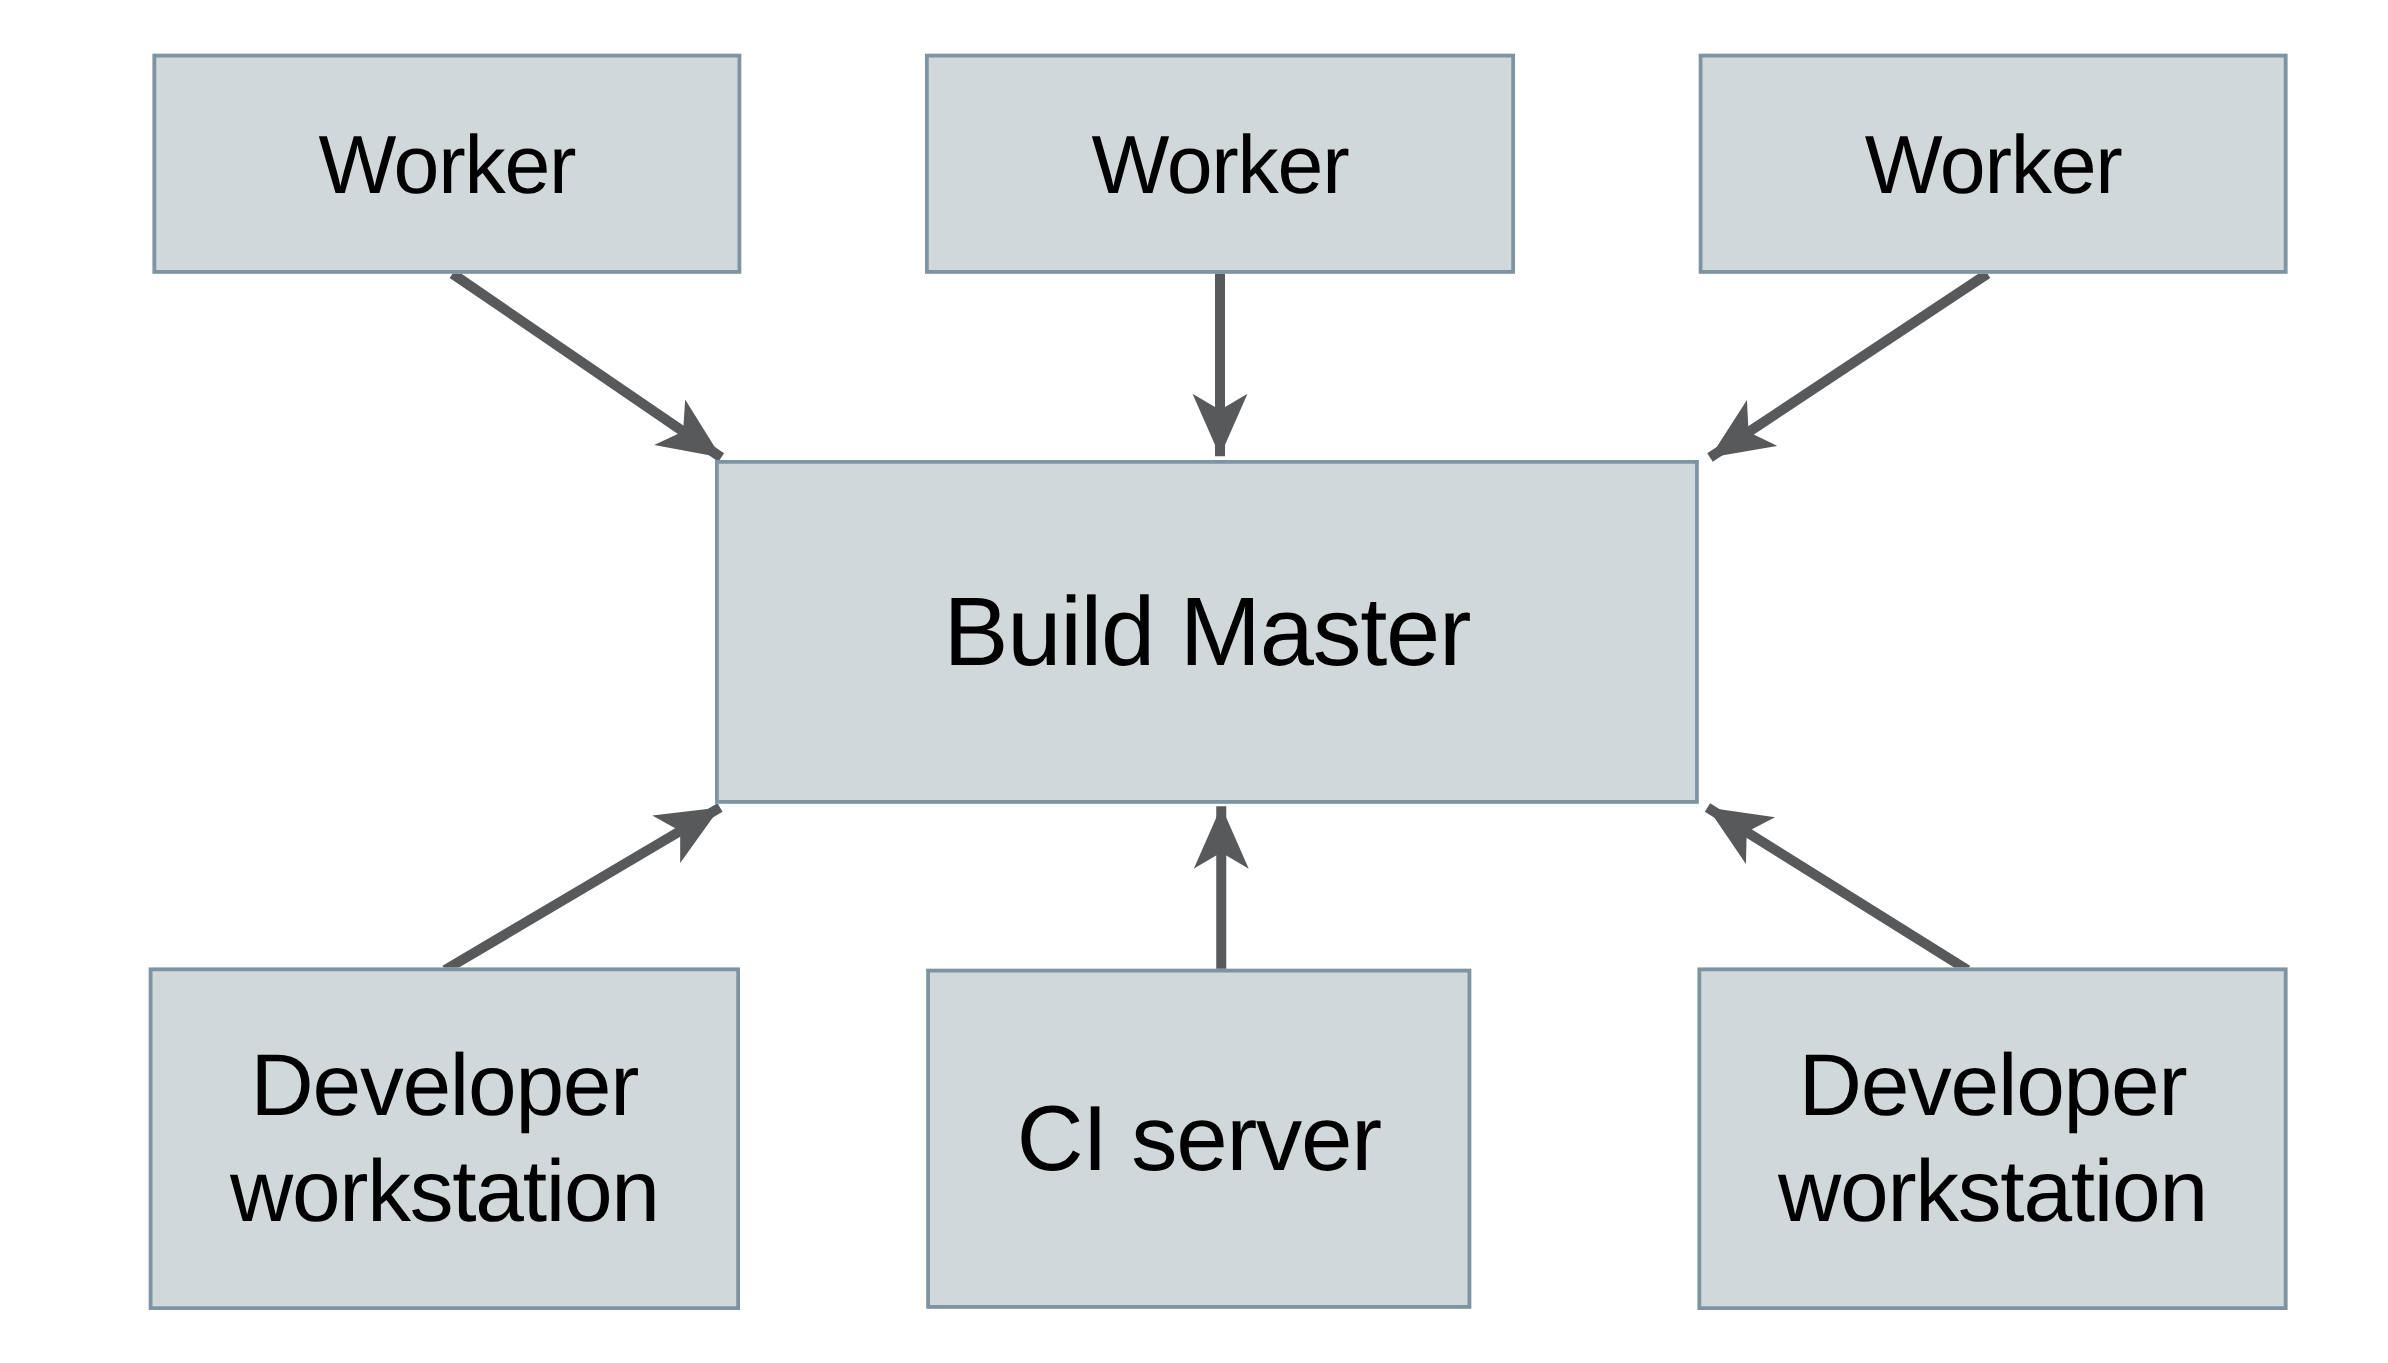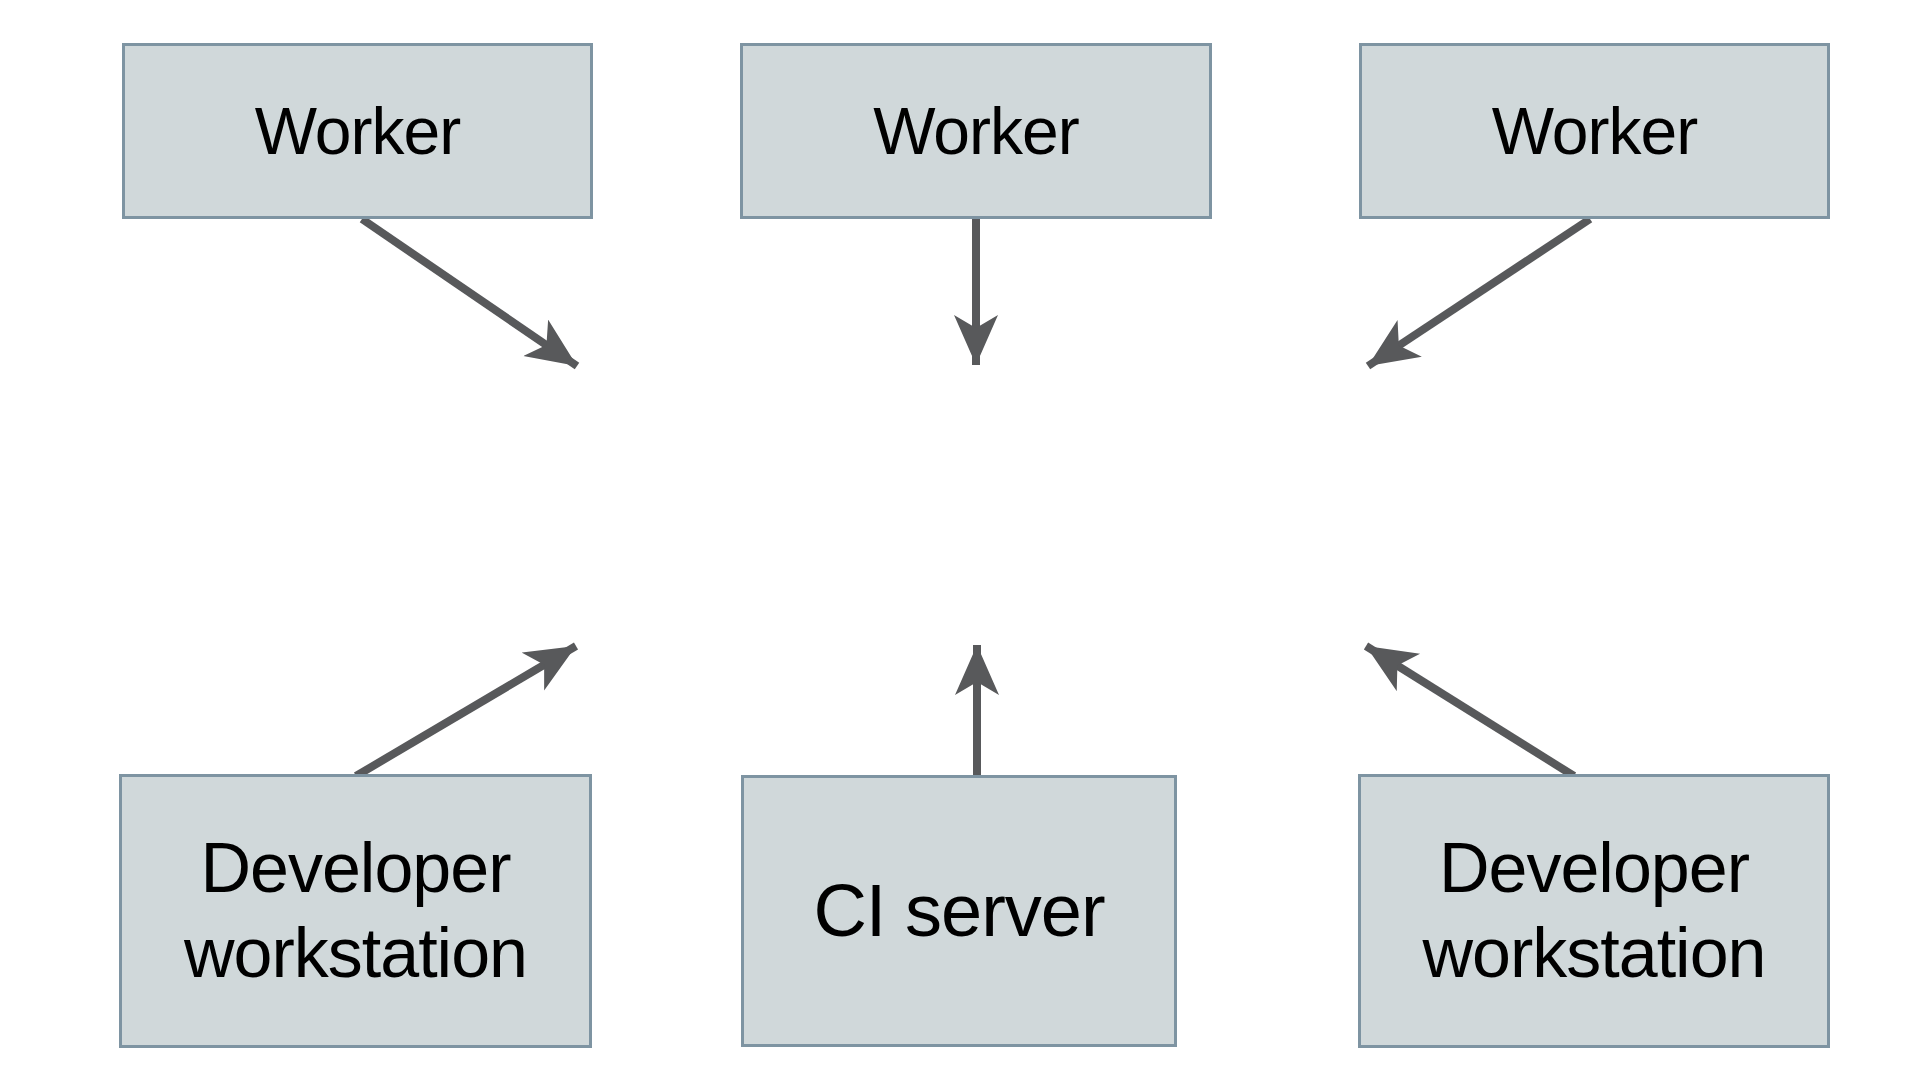--- a/index.html
+++ b/index.html
@@ -84,20 +84,23 @@
   </div>
 
   <div class="node node-worker-2">
     <span>Worker</span>
   </div>
 
   <div class="node node-worker-3">
     <span>Worker</span>
   </div>
 
+  <div class="node node-build-master">
+    <span>Build Master</span>
+  </div>
 
   <div class="node node-dev-left">
     <span>Developer workstation</span>
   </div>
 
   <div class="node node-ci-server">
     <span>CI server</span>
   </div>
 
   <div class="node node-dev-right">

